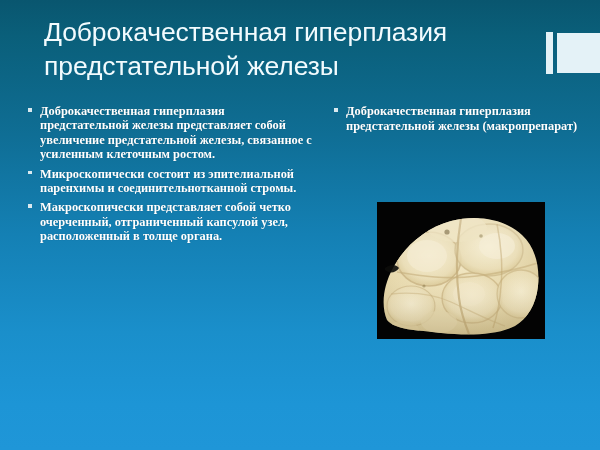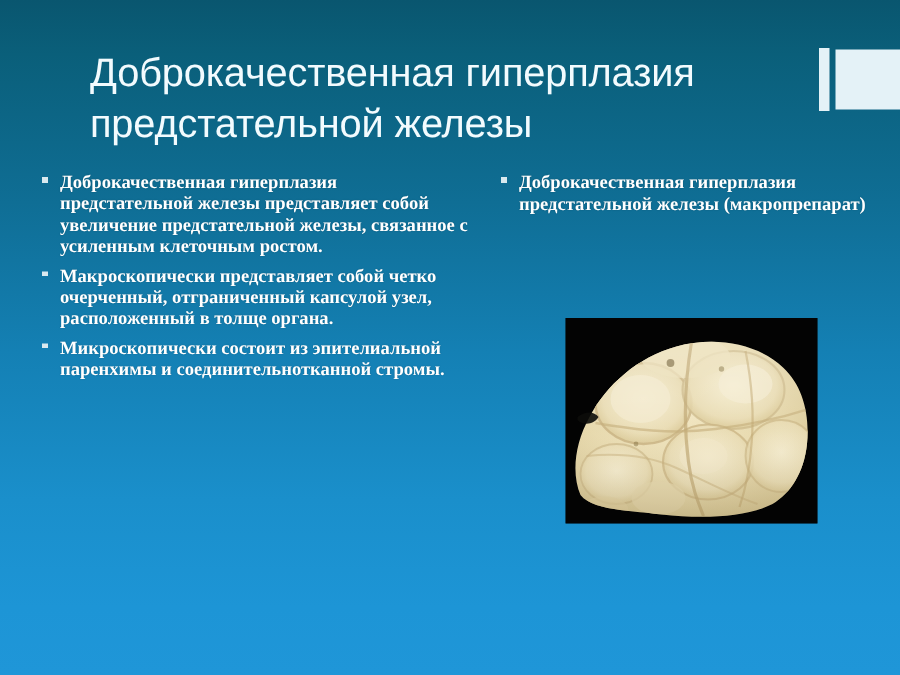--- a/index.html
+++ b/index.html
@@ -29,21 +29,21 @@
   }
 
   
   #title-block {
     position: absolute;
     left: 44px;
     top: 16px;
     width: 480px;
   }
   #slide-title {
-    margin: 16px;
+    margin: 0;
     color: #f2fbfe;
     font-family: "Liberation Sans", sans-serif;
     font-weight: 400;
     font-size: 26.5px;
     line-height: 1.28;
     letter-spacing: -0.1px;
     white-space: pre-line;
   }
 
   
@@ -75,21 +75,21 @@
   #columns {
     position: absolute;
     left: 0;
     top: 104px;
     width: 600px;
     height: 300px;
   }
 
   .column {
     position: absolute;
-    top: 10px;
+    top: 0;
   }
   #left-column  { left: 26px;  width: 290px; }
   #right-column { left: 332px; width: 256px; }
 
   ul.bullets {
     list-style: none;
     margin: 0;
     padding: 0;
   }
   ul.bullets > li {
@@ -148,22 +148,22 @@
   <div id="deco-mark">
     <div id="deco-bar"></div>
     <div id="deco-block"></div>
   </div>
 
   <div id="columns">
 
     <div class="column" id="left-column">
       <ul class="bullets">
         <li>Доброкачественная гиперплазия предстательной железы представляет собой увеличение предстательной железы, связанное с усиленным клеточным ростом.</li>
+        <li>Микроскопически состоит из эпителиальной паренхимы и соединительнотканной стромы.</li>
         <li>Макроскопически представляет собой четко очерченный, отграниченный капсулой узел, расположенный в толще органа.</li>
-        <li>Микроскопически состоит из эпителиальной паренхимы и соединительнотканной стромы.</li>
       </ul>
     </div>
 
     <div class="column" id="right-column">
       <ul class="bullets">
         <li>Доброкачественная гиперплазия предстательной железы (макропрепарат)</li>
       </ul>
 
       <figure id="specimen-figure">
         <svg id="specimen-photo" viewBox="0 0 168 137" preserveAspectRatio="none">

